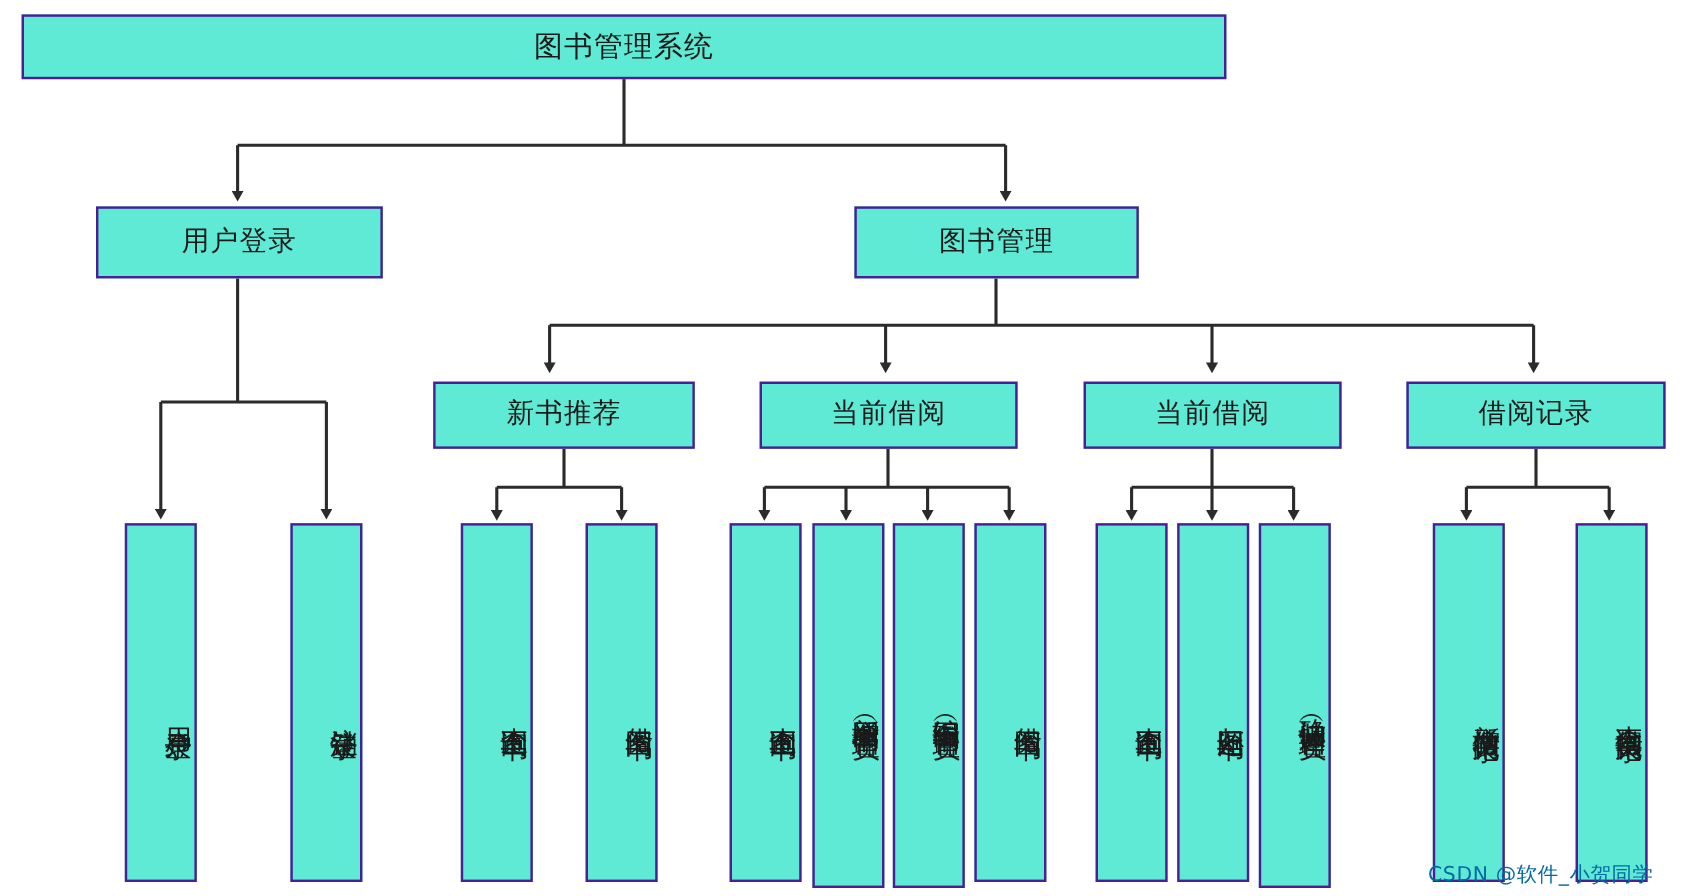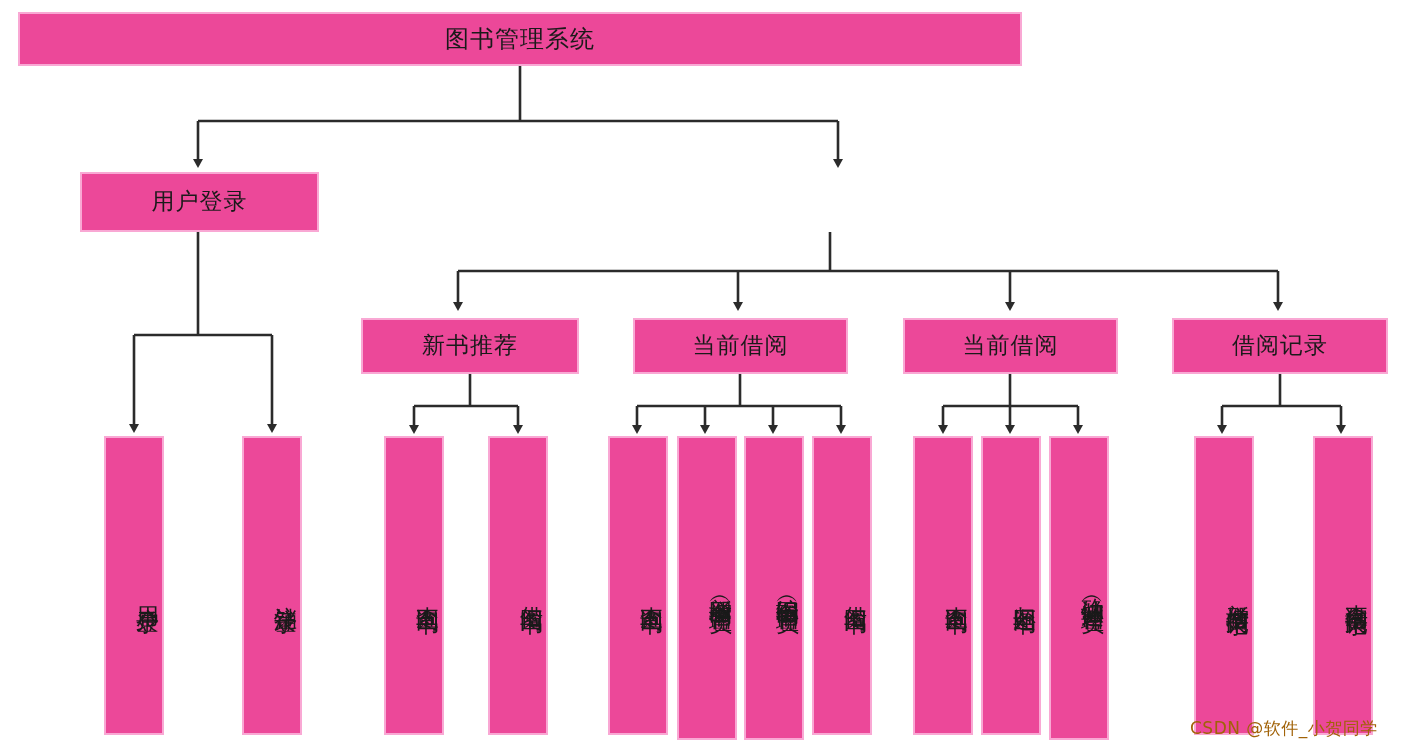--- a/index.html
+++ b/index.html
@@ -22,22 +22,22 @@
     position: absolute;
     left: 0;
     top: 0;
     width: 1405px;
     height: 747px;
     pointer-events: none;
   }
   .node {
     position: absolute;
     box-sizing: border-box;
-    border: 2px solid #f9a8d4;
-    background: #ec4899;
+    border: 2px solid #4c1d95;
+    background: #5eead4;
     display: flex;
     align-items: center;
     justify-content: center;
     color: #1a1a1a;
     z-index: 2;
   }
   .node.horiz {
     font-size: 23px;
     letter-spacing: 1px;
     line-height: 1.2;
@@ -54,21 +54,21 @@
     justify-content: center;
   }
   .node.vert.tall {
     padding-top: 8px;
   }
   .node.root {
     font-size: 24px;
   }
   .watermark {
     position: absolute;
-    color: #a16207;
+    color: #0369a1;
     font-size: 17px;
     letter-spacing: 0.5px;
     white-space: nowrap;
     z-index: 5;
   }
 </style>
 </head>
 <body>
 
 <div id="canvas">
@@ -119,20 +119,21 @@
       <path d="M1280,374 L1280,406"></path>
       <path d="M1222,406 L1341,406"></path>
       <path d="M1222,406 L1222,426" marker-end="url(#arrow)"></path>
       <path d="M1341,406 L1341,426" marker-end="url(#arrow)"></path>
     </g>
   </svg>
 
   <div class="node horiz root" style="left:18px; top:12px; width:1004px; height:54px;">图书管理系统</div>
 
   <div class="node horiz" style="left:80px; top:172px; width:239px; height:60px;">用户登录</div>
+  <div class="node horiz" style="left:712px; top:172px; width:237px; height:60px;">图书管理</div>
 
   <div class="node horiz" style="left:361px; top:318px; width:218px; height:56px;text-align:right;">新书推荐</div>
   <div class="node horiz" style="left:633px; top:318px; width:215px; height:56px;">当前借阅</div>
   <div class="node horiz" style="left:1172px; top:318px; width:216px; height:56px;">借阅记录</div>
   <div class="node horiz" style="left:903px; top:318px; width:215px; height:56px;">当前借阅</div>
 
   <div class="node vert" style="left:104px; top:436px; width:60px; height:299px;">用户登录</div>
   <div class="node vert" style="left:242px; top:436px; width:60px; height:299px;">注销登录</div>
 
   <div class="node vert" style="left:384px; top:436px; width:60px; height:299px;">查询图书</div>

